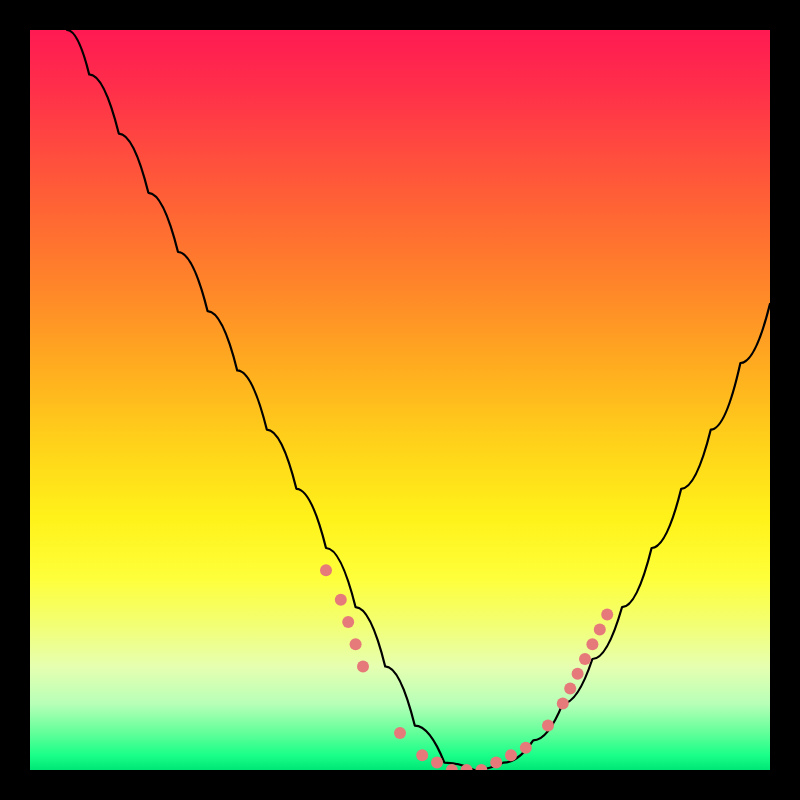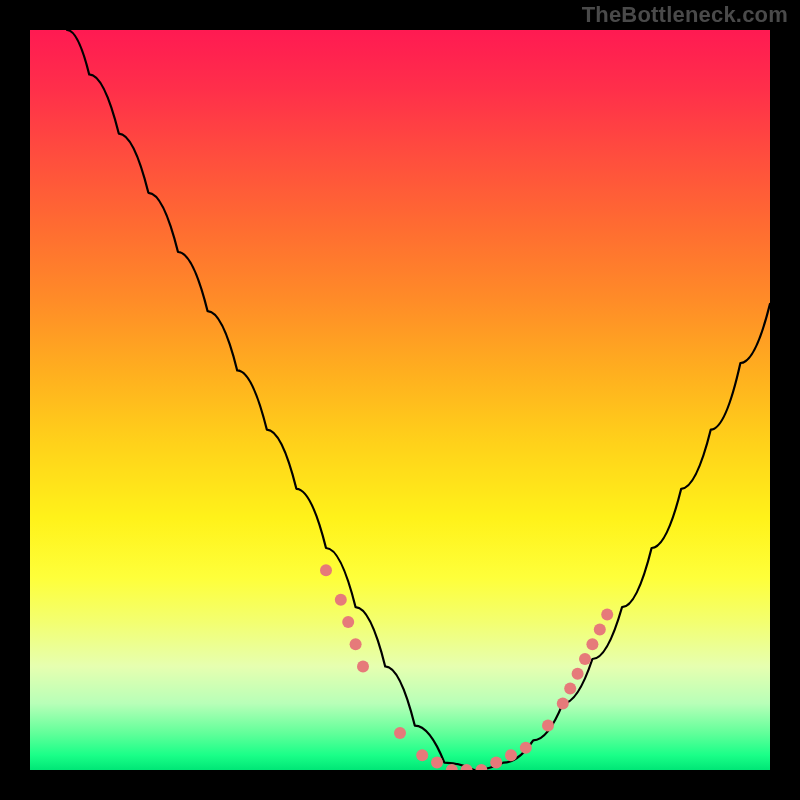--- a/index.html
+++ b/index.html
@@ -65,21 +65,20 @@
     stroke-linejoin: round;
   }
   .dot {
     fill: #e67a7a;
     stroke: none;
   }
 </style>
 </head>
 <body>
 <div class="frame">
-  <div class="watermark">TheBottleneck.com</div>
 
   <div class="plot-area">
     <div class="gradient"></div>
     <svg class="overlay" viewBox="0 0 740 740" preserveAspectRatio="none">
       <path id="curve-path" class="curve" d="M 37.0 0.0 Q 48.1 0.0 59.2 44.4 Q 74.0 44.4 88.8 103.6 Q 103.6 103.6 118.4 162.8 Q 133.2 162.8 148.0 222.0 Q 162.8 222.0 177.6 281.2 Q 192.4 281.2 207.2 340.4 Q 222.0 340.4 236.8 399.6 Q 251.6 399.6 266.4 458.8 Q 281.2 458.8 296.0 518.0 Q 310.8 518.0 325.6 577.2 Q 340.4 577.2 355.2 636.4 Q 370.0 636.4 384.8 695.6 Q 399.6 695.6 414.4 732.6 Q 429.2 732.6 444.0 740.0 Q 458.8 740.0 473.6 732.6 Q 488.4 732.6 503.2 710.4 Q 518.0 710.4 532.8 673.4 Q 547.6 673.4 562.4 629.0 Q 577.2 629.0 592.0 577.2 Q 606.8 577.2 621.6 518.0 Q 636.4 518.0 651.2 458.8 Q 666.0 458.8 680.8 399.6 Q 695.6 399.6 710.4 333.0 Q 725.2 333.0 740.0 273.8"></path>
       <g id="dots">
           <circle cx="296.0" cy="540.2" r="6" class="dot"></circle>
           <circle cx="310.8" cy="569.8" r="6" class="dot"></circle>
           <circle cx="318.2" cy="592.0" r="6" class="dot"></circle>
           <circle cx="325.6" cy="614.2" r="6" class="dot"></circle>

